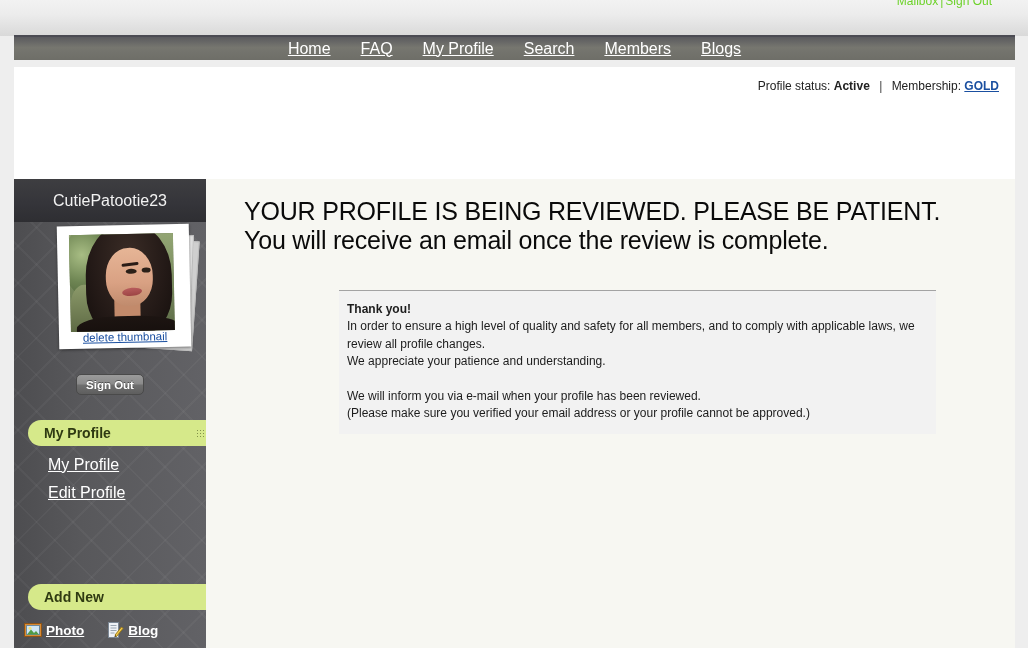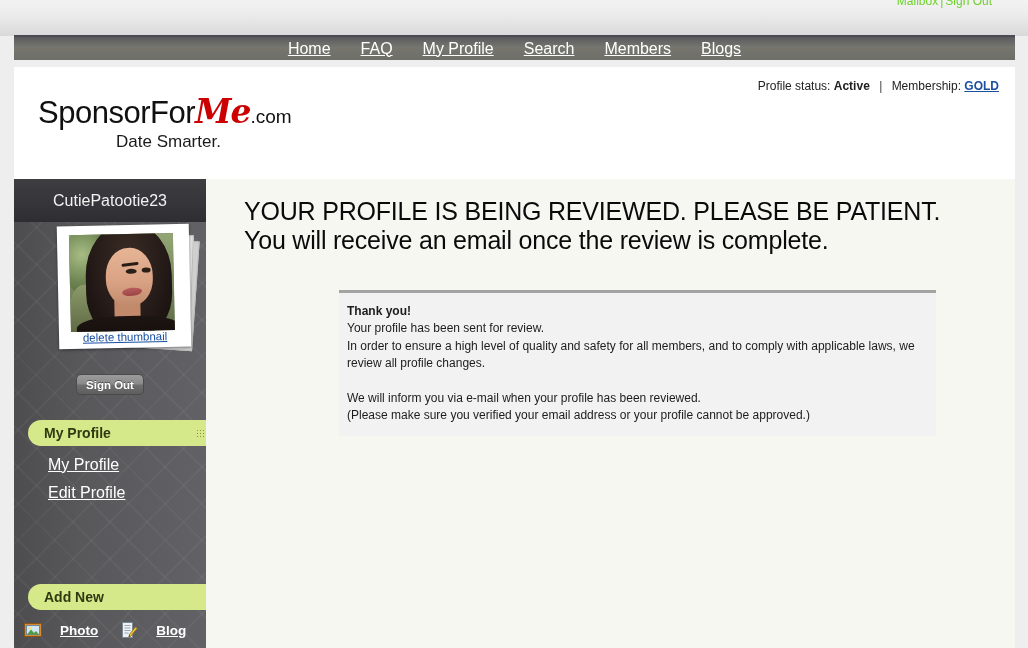--- a/index.html
+++ b/index.html
@@ -301,21 +301,21 @@
 
   
   #addnew-row {
     position: absolute;
     left: 10px; top: 443px;
     width: 182px;
     display: flex;
     align-items: center;
     gap: 22px;
   }
-  .addnew-item { display: flex; align-items: center; gap: 18px; }
+  .addnew-item { display: flex; align-items: center; gap: 4px; }
   .addnew-item a {
     color: #ffffff;
     font-size: 13.5px;
     font-weight: bold;
     text-decoration: underline;
   }
   .ic { width: 18px; height: 16px; position: relative; flex: 0 0 auto; }
 
   
   #main {
@@ -332,21 +332,21 @@
     font-weight: normal;
     color: #0a0a0a;
     line-height: 1.14;
     letter-spacing: -0.2px;
   }
   #msgbox {
     position: absolute;
     left: 133px; top: 111px;
     width: 597px;
     background: #f2f2f2;
-    border-top: 3px solid #a3a3a3;
+    border-top: 1px solid #a3a3a3;
     padding: 10px 8px 12px 8px;
     font-size: 12px;
     color: #1c1c1c;
     line-height: 1.45;
   }
   #msgbox .strong { font-weight: bold; }
   #msgbox p { margin: 0; }
   #msgbox .spacer { height: 17px; }
 </style>
 </head>
@@ -370,24 +370,20 @@
 <div id="header-band">
 
   <div id="status-line">
     <span>Profile status:</span>
     <b>Active</b>
     <span class="pipe">|</span>
     <span>Membership:</span>
     <a href="#">GOLD</a>
   </div>
 
-  <div id="logo">
-    <div id="logo-main"><span>SponsorFor</span><span id="logo-me">Me</span><span id="logo-com">.com</span></div>
-    <div id="logo-tag">Date Smarter.</div>
-  </div>
 
 </div>
 
 <div id="body-wrap">
 
   <div id="sidebar">
 
     <div id="sidebar-head">CutiePatootie23</div>
 
     <div id="photo-block">
@@ -464,22 +460,22 @@
 
   <div id="main">
 
     <div id="headline">
       <div>YOUR PROFILE IS BEING REVIEWED. PLEASE BE PATIENT.</div>
       <div>You will receive an email once the review is complete.</div>
     </div>
 
     <div id="msgbox">
       <p class="strong">Thank you!</p>
-      <p>Your profile has been sent for review.</p>
       <p>In order to ensure a high level of quality and safety for all members, and to comply with applicable laws, we review all profile changes.</p>
+      <p>We appreciate your patience and understanding.</p>
       <div class="spacer"></div>
       <p>We will inform you via e-mail when your profile has been reviewed.</p>
       <p>(Please make sure you verified your email address or your profile cannot be approved.)</p>
     </div>
 
   </div>
 
 </div>
 
 </body></html>

